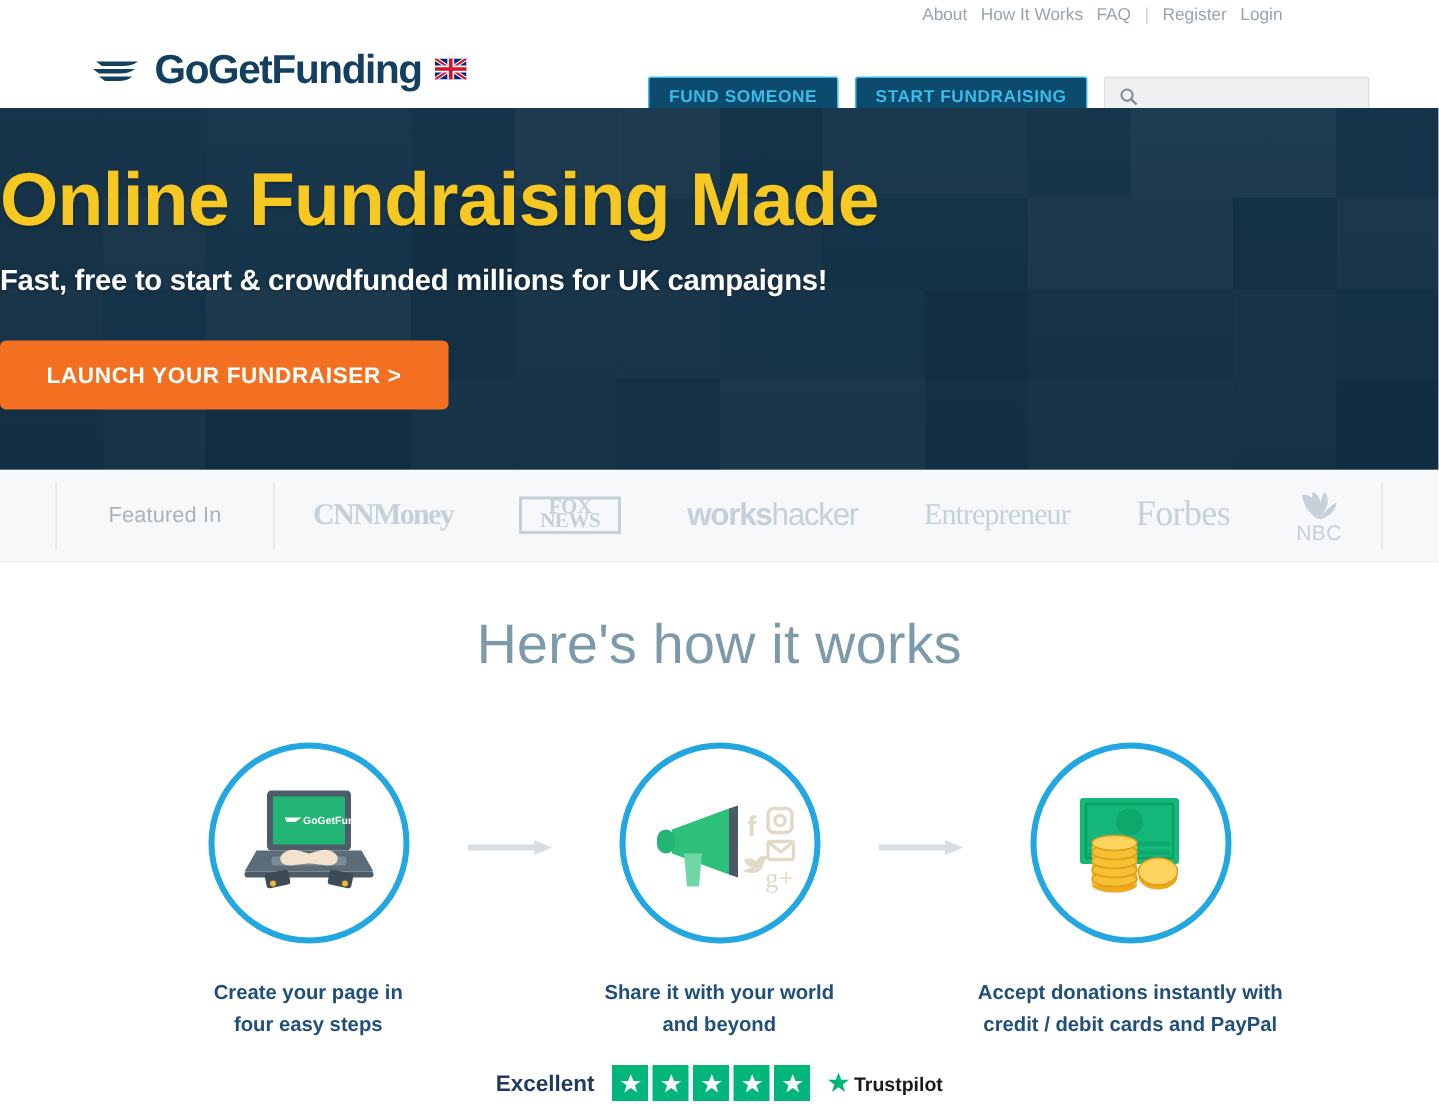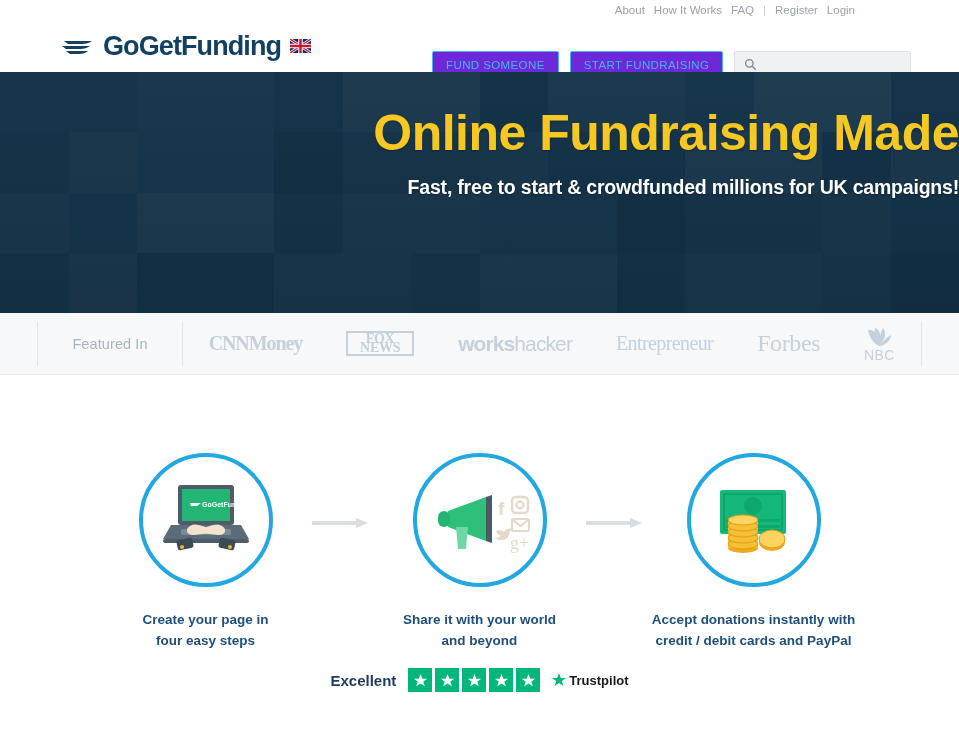--- a/index.html
+++ b/index.html
@@ -55,23 +55,23 @@
     left: 432px;
     top: 31px;
     display: flex;
     align-items: center;
     gap: 11px;
   }
   .btn-outline {
     height: 27px;
     border: 1.6px solid #3dbbe8;
     color: #3dbbe8;
-    background: #6d28d9;
+    background: #0c4a6e;
     font-size: 11.5px;
-    font-weight: normal;
+    font-weight: bold;
     letter-spacing: 0.4px;
     padding: 0 13px;
     border-radius: 2px;
     display: flex;
     align-items: center;
     cursor: pointer;
     white-space: nowrap;
   }
   .search-box {
     width: 177px;
@@ -110,21 +110,21 @@
   .hero-mosaic i { display: block; }
   .hero-tint {
     position: absolute; inset: 0;
     background: linear-gradient(180deg, rgba(18,48,70,0.80), rgba(16,43,63,0.86));
   }
   .hero-inner {
     position: relative;
     height: 100%;
     display: flex;
     flex-direction: column;
-    align-items: flex-end;
+    align-items: flex-start;
     padding-top: 36px;
   }
   .hero-title {
     font-size: 50px;
     font-weight: bold;
     color: #f7c822;
     letter-spacing: -0.5px;
     line-height: 1;
     text-shadow: 0 1px 2px rgba(0,0,0,.25);
   }
@@ -342,20 +342,21 @@
       <i style="background: rgb(38, 68, 88);"></i>
       <i style="background: rgb(67, 96, 114);"></i>
       <i style="background: rgb(67, 96, 114);"></i>
       <i style="background: rgb(48, 86, 106);"></i>
       <i style="background: rgb(26, 53, 73);"></i>
     </div>
   <div class="hero-tint"></div>
   <div class="hero-inner">
     <div class="hero-title">Online Fundraising Made</div>
     <div class="hero-sub">Fast, free to start &amp; crowdfunded millions for UK campaigns!</div>
+    <button class="hero-cta">LAUNCH YOUR FUNDRAISER &gt;</button>
   </div>
 </div>
 
 <div class="featured">
   <div class="featured-rail">
     <div class="v-divider"></div>
     <div class="featured-label" style="padding-left:34px">Featured In</div>
     <div class="v-divider"></div>
     <div class="logos">
       <div class="brandlogo bl-cnn">
@@ -384,20 +385,21 @@
           </g>
         </svg>
         <span>NBC</span>
       </div>
     </div>
     <div class="v-divider"></div>
   </div>
 </div>
 
 <div class="how">
+  <div class="how-title">Here's how it works</div>
 
   <div class="steps">
 
     <div class="step">
       <div class="circle">
         <svg width="98" height="86" viewBox="0 0 98 86">
           <rect x="21" y="8" width="56" height="40" rx="3" fill="#4d5c68"></rect>
           <rect x="25" y="12" width="48" height="32" fill="#22b573"></rect>
           <g transform="translate(33,23)">
             <path d="M0 3 L11 3 L7 6 L1 6 Z" fill="#fff"></path>

